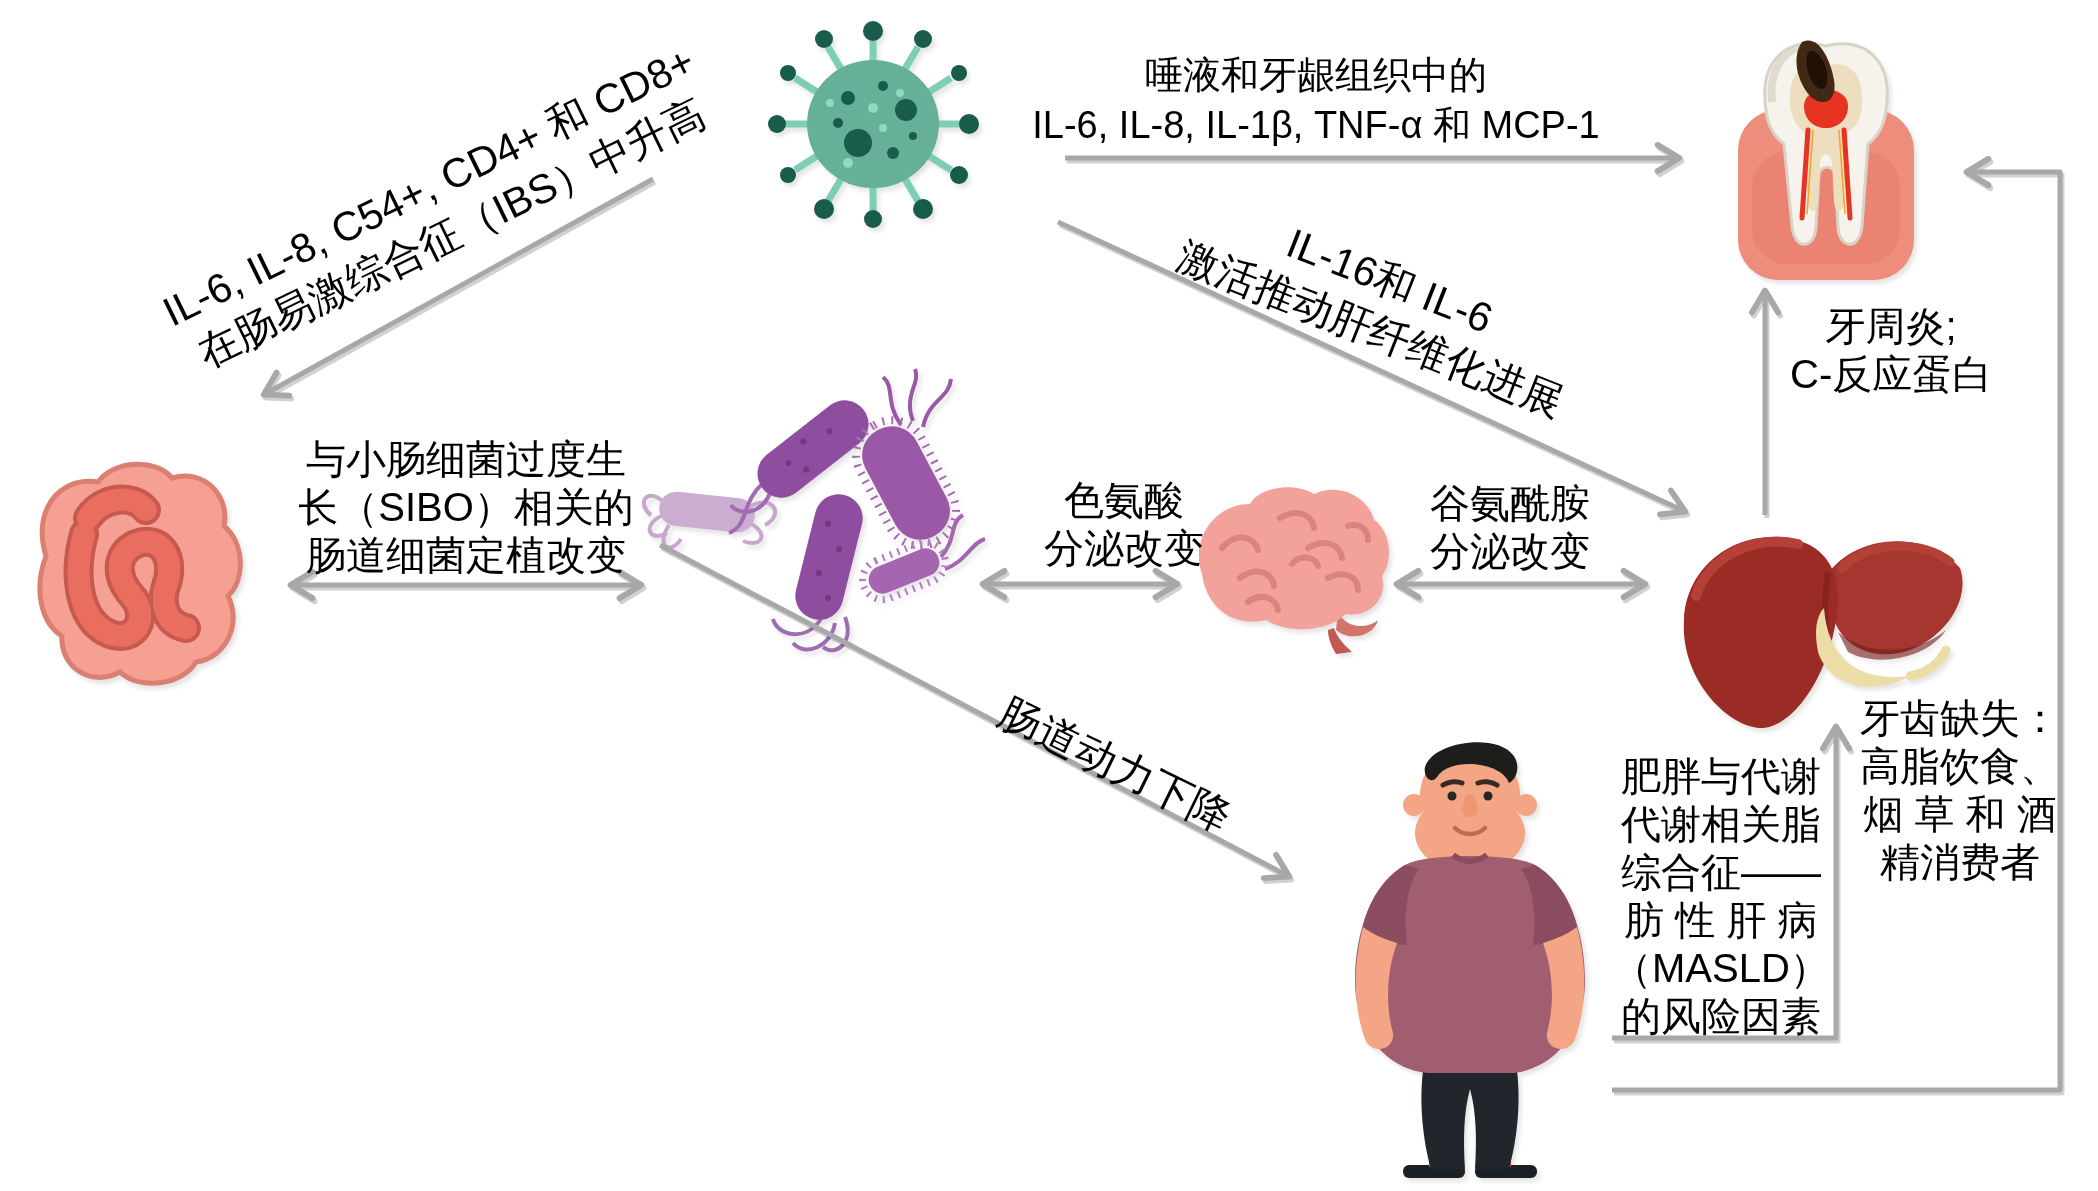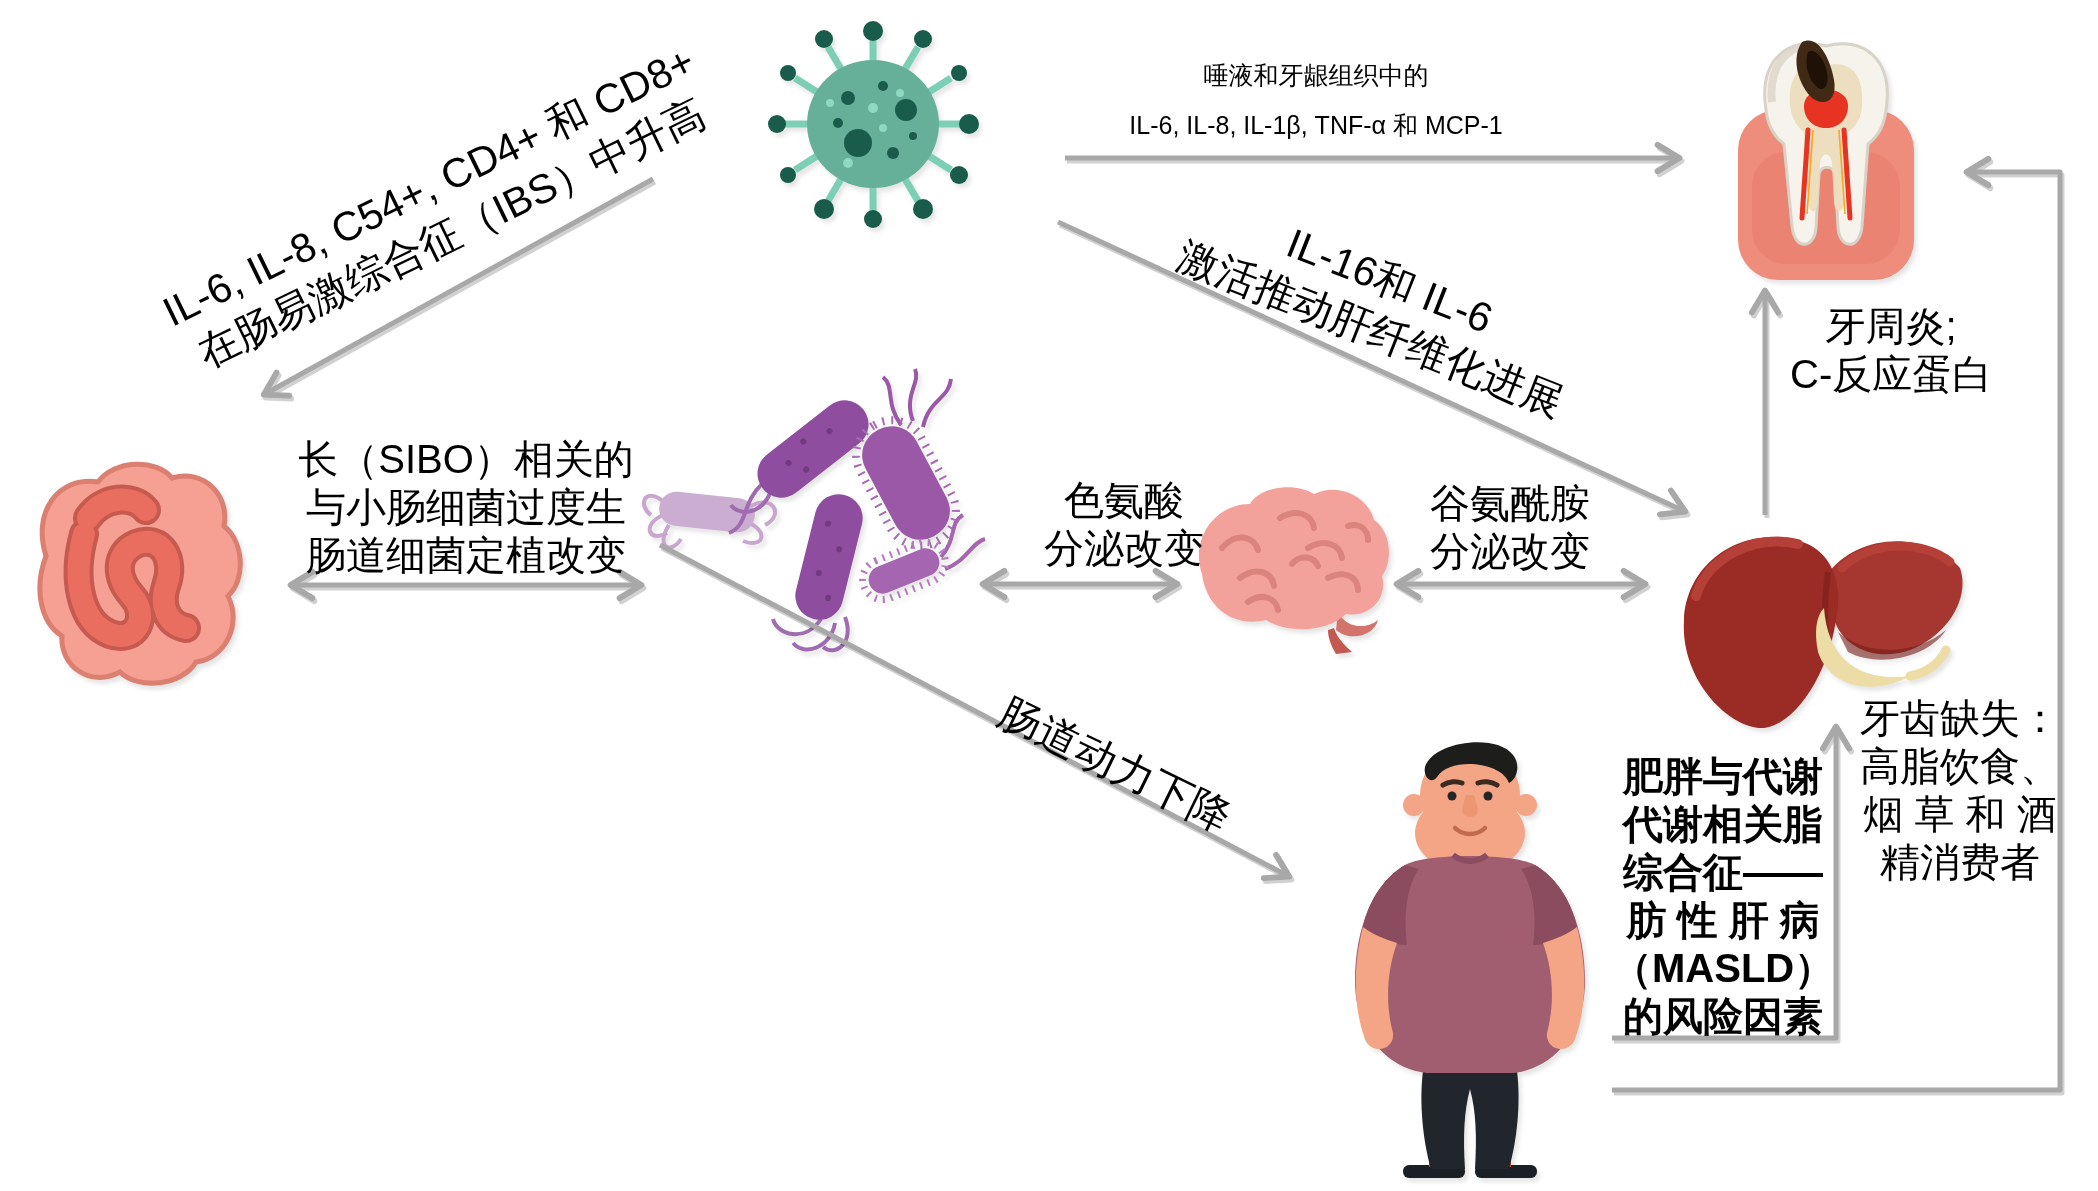--- a/index.html
+++ b/index.html
@@ -12,21 +12,21 @@
   .organs{filter:drop-shadow(3px 4px 2px rgba(0,0,0,0.10));}
   .lbl{
     position:absolute;text-align:center;white-space:nowrap;
     font-size:40px;line-height:48px;color:#000;
   }
   .center-anchor{transform:translate(-50%,-50%);}
   .rot-ibs{transform:translate(-50%,-50%) rotate(-26deg);}
   .rot-fib{transform:translate(-50%,-50%) rotate(21.5deg);}
   .rot-mot{transform:translate(-50%,-50%) rotate(26deg);font-size:42px;}
   .left-anchor{text-align:center;transform:none;}
-  .fs38{font-size:25px;line-height:50px;}
+  .fs38{font-size:38px;line-height:50px;}
   .fs41{font-size:41px;line-height:52px;}
 </style>
 </head>
 <body>
 
 <div class="canvas">
 
   <svg class="layer organs" width="2098" height="1191" viewBox="0 0 2098 1191">
 
     <g transform="translate(788,28)">
@@ -252,22 +252,22 @@
     <div>唾液和牙龈组织中的</div>
     <div>IL-6, IL-8, IL-1β, TNF-α 和 MCP-1</div>
   </div>
 
   <div class="lbl rot-fib fs41" style="left:1380px;top:305px;">
     <div>IL-16和 IL-6</div>
     <div>激活推动肝纤维化进展</div>
   </div>
 
   <div class="lbl center-anchor" style="left:466px;top:507px;">
+    <div>与小肠细菌过度生</div>
     <div>长（SIBO）相关的</div>
-    <div>与小肠细菌过度生</div>
     <div>肠道细菌定植改变</div>
   </div>
 
   <div class="lbl center-anchor" style="left:1124px;top:524px;">
     <div>色氨酸</div>
     <div>分泌改变</div>
   </div>
 
   <div class="lbl center-anchor" style="left:1510px;top:527px;">
     <div>谷氨酰胺</div>
@@ -283,21 +283,21 @@
     <div>C-反应蛋白</div>
   </div>
 
   <div class="lbl left-anchor" style="left:1860px;top:686px;margin-top:8px;">
     <div>牙齿缺失：</div>
     <div>高脂饮食、</div>
     <div>烟 草 和 酒</div>
     <div>精消费者</div>
   </div>
 
-  <div class="lbl left-anchor" style="left:1612px;top:752px;font-weight:bold;">
+  <div class="lbl left-anchor" style="left:1612px;top:752px;">
     <div>肥胖与代谢</div>
     <div>代谢相关脂</div>
     <div>综合征——</div>
     <div>肪 性 肝 病</div>
     <div>（MASLD）</div>
     <div>的风险因素</div>
   </div>
 
 </div>
 

